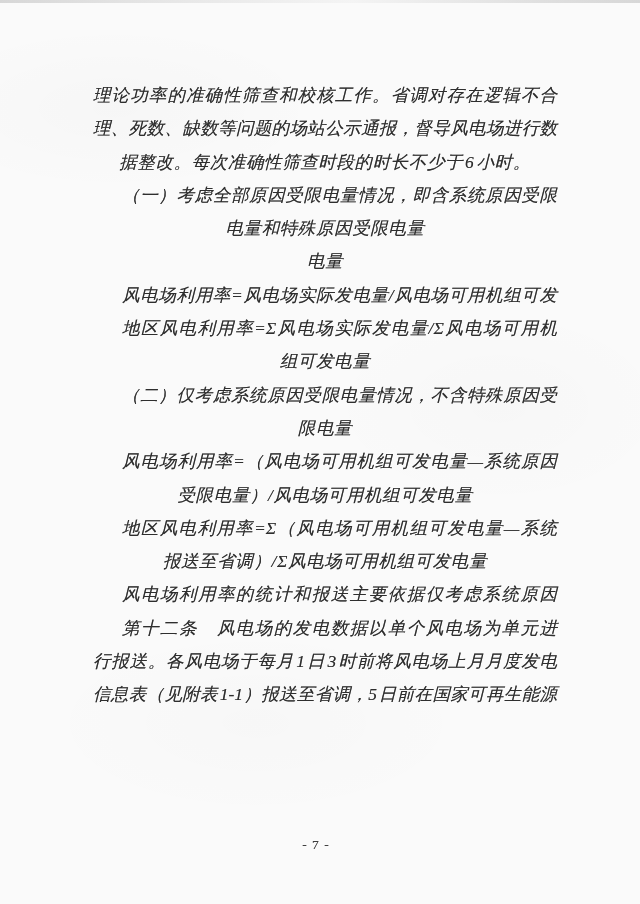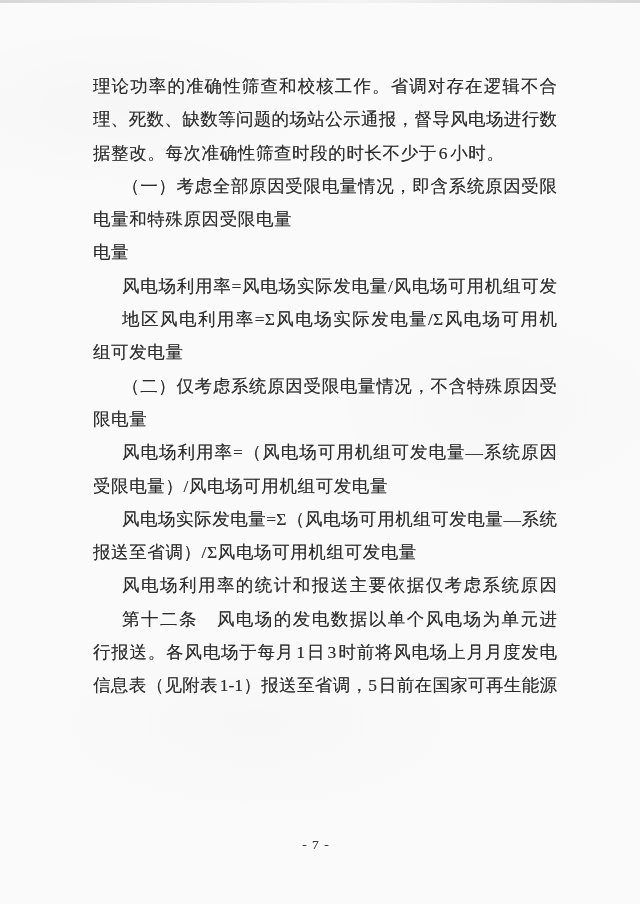--- a/index.html
+++ b/index.html
@@ -27,33 +27,35 @@
     left: 0;
     width: 100%;
     height: 3px;
     background: linear-gradient(to right,
       rgba(150,150,150,0.35), rgba(170,170,170,0.25) 25%,
       rgba(200,200,200,0.12) 55%, rgba(160,160,160,0.3) 85%,
       rgba(150,150,150,0.35));
   }
   .text-block {
     position: absolute;
-    top: 70px;
+    top: 79px;
     left: 93px;
     width: 464px;
     color: #2e2e2e;
+    font-style: italic;
   }
   .line {
     height: 33.3px;
     line-height: 33.3px;
     font-size: 17.5px;
     letter-spacing: 0.6px;
     word-spacing: -3px;
     white-space: nowrap;
     text-shadow: 0 0 0.5px rgba(40,40,40,0.55);
+    text-align: center;
   }
   .line.justify {
     white-space: normal;
     letter-spacing: 0;
     text-align: justify;
     text-align-last: justify;
     text-justify: inter-character;
   }
   .line.indent {
     padding-left: 29px;
@@ -84,21 +86,21 @@
       <div class="line justify indent">（一）考虑全部原因受限电量情况，即含系统原因受限</div>
       <div class="line">电量和特殊原因受限电量</div>
       <div class="line">电量</div>
       <div class="line justify indent">风电场利用率=风电场实际发电量/风电场可用机组可发</div>
       <div class="line justify indent">地区风电利用率=Σ风电场实际发电量/Σ风电场可用机</div>
       <div class="line">组可发电量</div>
       <div class="line justify indent">（二）仅考虑系统原因受限电量情况，不含特殊原因受</div>
       <div class="line">限电量</div>
       <div class="line justify indent">风电场利用率=（风电场可用机组可发电量—系统原因</div>
       <div class="line">受限电量）/风电场可用机组可发电量</div>
-      <div class="line justify indent">风电场实际发电量=Σ（风电场可用机组可发电量—系统</div>
+      <div class="line justify indent">地区风电利用率=Σ（风电场可用机组可发电量—系统</div>
       <div class="line">报送至省调）/Σ风电场可用机组可发电量</div>
       <div class="line justify indent">风电场利用率的统计和报送主要依据仅考虑系统原因</div>
       <div class="line justify indent">第十二条　风电场的发电数据以单个风电场为单元进</div>
       <div class="line justify">行报送。各风电场于每月 1 日 3 时前将风电场上月月度发电</div>
       <div class="line justify">信息表（见附表 1-1）报送至省调，5 日前在国家可再生能源</div>
     </div>
   <div class="page-footer">- 7 -</div>
 </div>
 
 </body></html>

